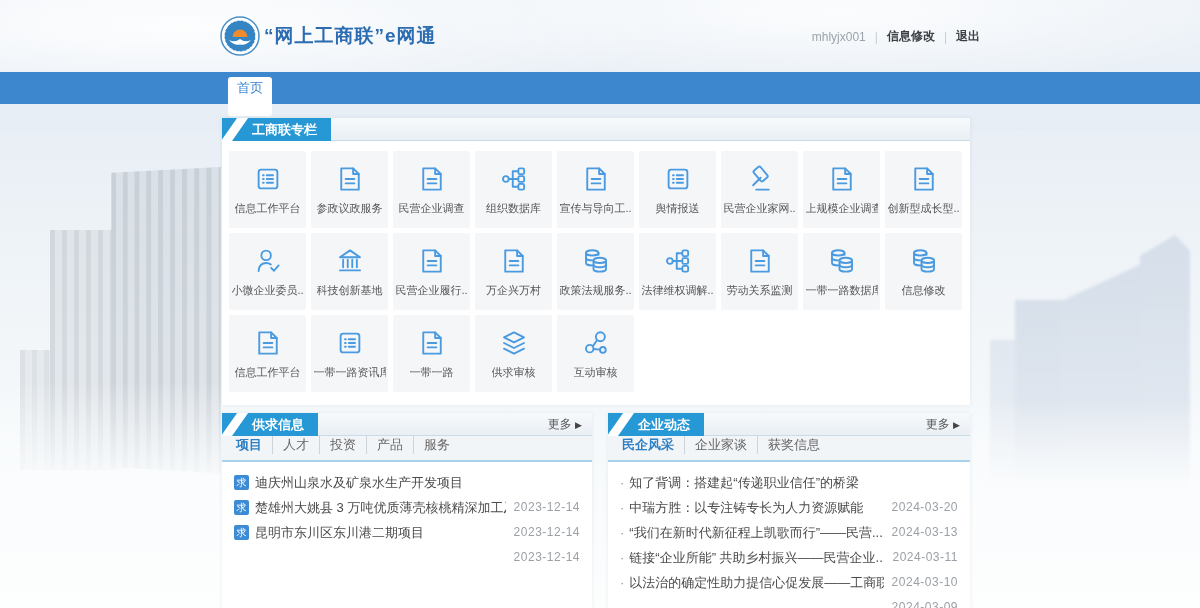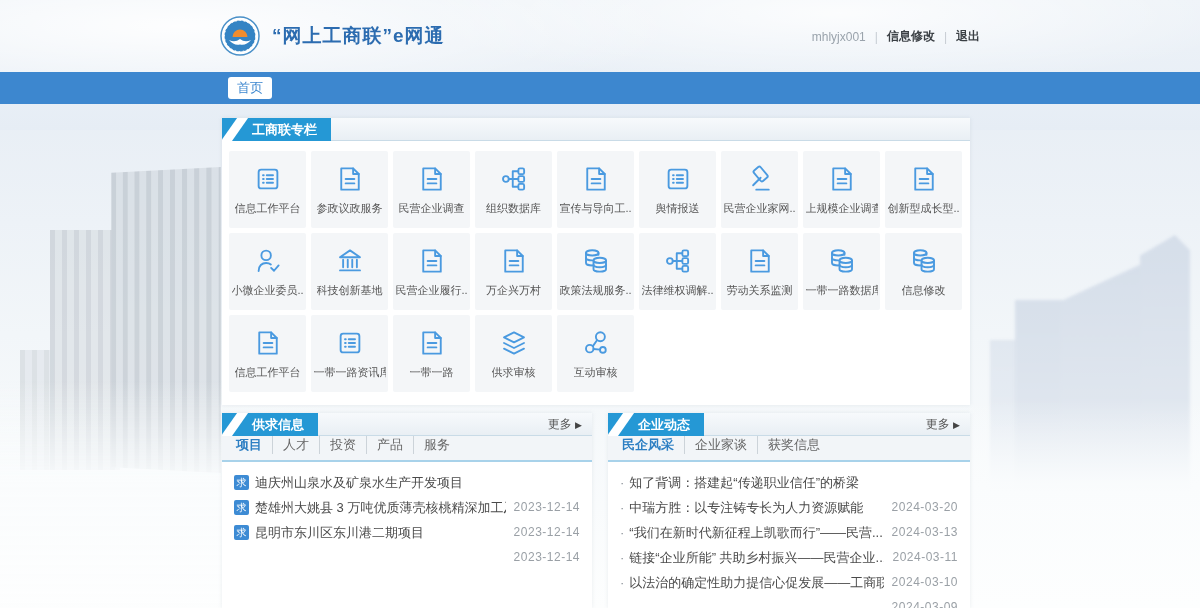--- a/index.html
+++ b/index.html
@@ -25,31 +25,31 @@
   .sky { position:absolute; bottom:0; background:linear-gradient(180deg,#b9c6da,#cfd9e6); }
   .sky.s1 { left:25px; width:60px; height:190px; }
   .sky.s2 { left:70px; width:90px; height:230px; clip-path:polygon(0 18%,100% 0,100% 100%,0 100%); }
   .sky.s3 { left:150px; width:50px; height:255px; clip-path:polygon(0 8%,70% 0,100% 6%,100% 100%,0 100%); }
   .sky.s4 { left:0px; width:28px; height:150px; opacity:.7; }
   .bg-fog-right { position:absolute; left:960px; top:400px; width:240px; height:208px;
     background:linear-gradient(180deg,rgba(250,252,253,0) 0%,rgba(250,252,253,.95) 40%,#fdfefe 100%); }
 
   
   .top-header { position:absolute; left:0; top:0; width:1200px; height:72px; }
-  .brand { position:absolute; left:220px; top:16px; display:flex; align-items:center; gap:12px; }
+  .brand { position:absolute; left:220px; top:16px; display:flex; align-items:center; gap:4px; }
   .logo { width:40px; height:40px; }
   .site-title { font-size:19px; font-weight:bold; color:#2c6cb0; letter-spacing:1px; }
   .user-area { position:absolute; right:220px; top:28px; display:flex; align-items:center; gap:9px; font-size:12px; }
   .username { color:#9aa3ac; }
   .user-sep { color:#c6ccd2; }
   .user-link { color:#3a3f44; font-weight:bold; text-decoration:none; cursor:pointer; }
 
   
   .nav-bar { position:absolute; left:0; top:72px; width:1200px; height:32px; background:#3d87cf; }
-  .nav-home { position:absolute; left:228px; top:5px; height:22px; padding:0 9px; background:#fff;
+  .nav-home { position:absolute; left:228px; top:5px; height:39px; padding:0 9px; background:#fff;
     border-radius:3px; color:#3d87cf; font-size:13px; line-height:22px; cursor:pointer; }
 
   
   .panel { position:absolute; background:#fff; box-shadow:0 0 4px rgba(120,140,160,.15); }
   .panel-head { position:relative; height:23px; background:linear-gradient(180deg,#f7fafc,#e9eff4);
     border-bottom:1px solid #c9dbe7; }
   .panel-tab { position:relative; display:inline-block; height:23px; padding:0 14px 0 30px;
     background:#2598d5; color:#fff; font-size:13px; font-weight:bold; line-height:23px; overflow:hidden; }
   .panel-tab::before { content:""; position:absolute; left:6px; top:-4px; width:11px; height:34px;
     background:#fff; transform:skewX(-35deg); }

